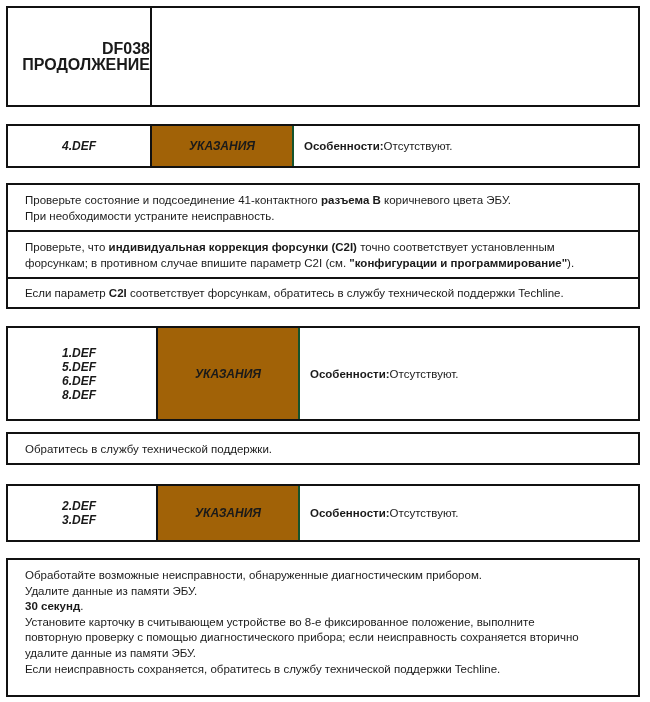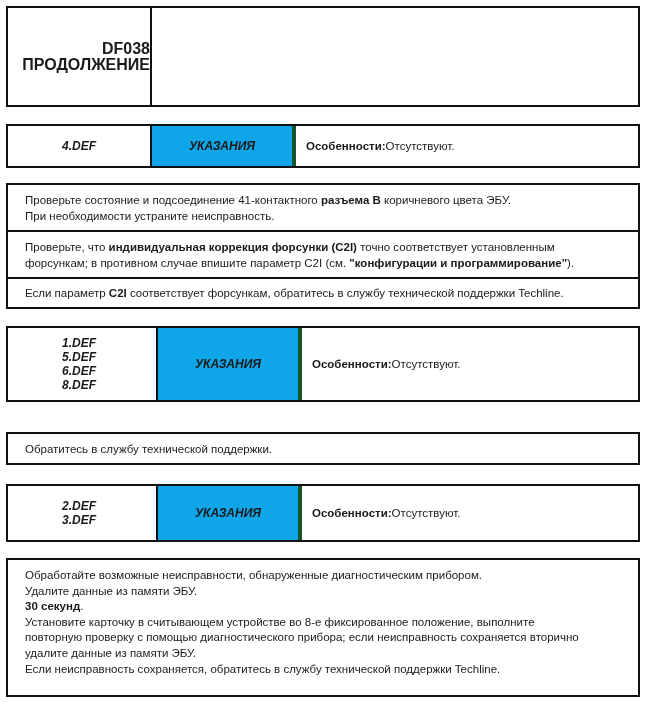--- a/index.html
+++ b/index.html
@@ -6,21 +6,21 @@
   body{width:650px;height:702px;position:relative;overflow:hidden;
        font-family:"Liberation Sans",sans-serif;color:#1a1a1a;font-size:11.5px;}
   .box{position:absolute;left:6px;width:634px;border:2px solid #111;box-sizing:border-box;background:#fff;}
   .hdr{top:6px;height:101px;display:flex;}
   .hdr .code{width:142px;border-right:2px solid #111;display:flex;flex-direction:column;
              align-items:flex-end;justify-content:center;font-weight:bold;font-size:16px;line-height:16px;}
   .hdr .blank{flex:1;}
   .row3{display:flex;}
   .row3 .c1{width:142px;border-right:2px solid #111;display:flex;flex-direction:column;
             align-items:center;justify-content:center;font-weight:bold;font-style:italic;font-size:12px;line-height:14px;}
-  .row3 .c2{width:140px;border-right:4px solid #14532d;background:#0ea5e9;display:flex;
+  .row3 .c2{width:140px;border-right:2px solid #14532d;background:#a16207;display:flex;
             align-items:center;justify-content:center;font-weight:bold;font-style:italic;font-size:12px;}
   .row3 .c3{flex:1;display:flex;align-items:center;padding-left:10px;font-size:11.5px;}
   .txt{padding:0 0 0 17px;line-height:16px;}
   .sec{border-bottom:2px solid #111;padding-top:7px;padding-bottom:7px;}
   .sec:last-child{border-bottom:none;}
   b{font-weight:bold;}
 </style>
 </head>
 <body>
 
@@ -52,21 +52,21 @@
   </div>
   <div class="txt sec" style="padding-bottom:6px;">
     <div><span>Проверьте, что </span><b>индивидуальная коррекция форсунки (C2I)</b><span> точно соответствует установленным</span></div>
     <div><span>форсункам; в противном случае впишите параметр C2I (см. </span><b>"конфигурации и программирование"</b><span>).</span></div>
   </div>
   <div class="txt sec" style="padding-top:6px;padding-bottom:4px;">
     <div><span>Если параметр </span><b>C2I</b><span> соответствует форсункам, обратитесь в службу технической поддержки Techline.</span></div>
   </div>
 </div>
 
-<div class="box row3" style="top:326px;height:76px;">
+<div class="box row3" style="top:326px;height:95px;">
   <div class="c1" style="padding-right:6px;">
     <span>1.DEF</span>
     <span>5.DEF</span>
     <span>6.DEF</span>
     <span>8.DEF</span>
   </div>
   <div class="c2">
     <span>УКАЗАНИЯ</span>
   </div>
   <div class="c3">

